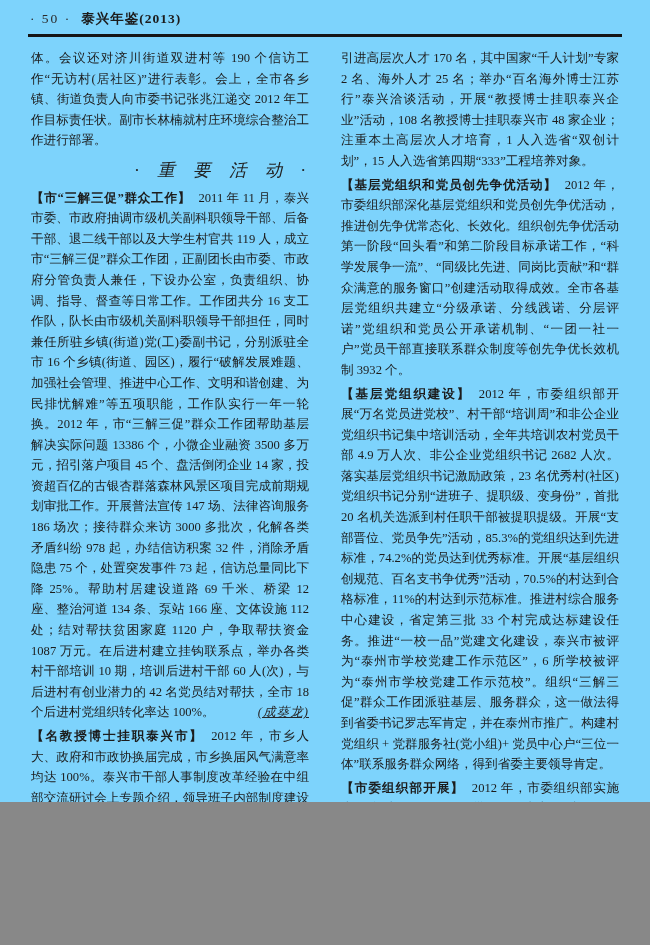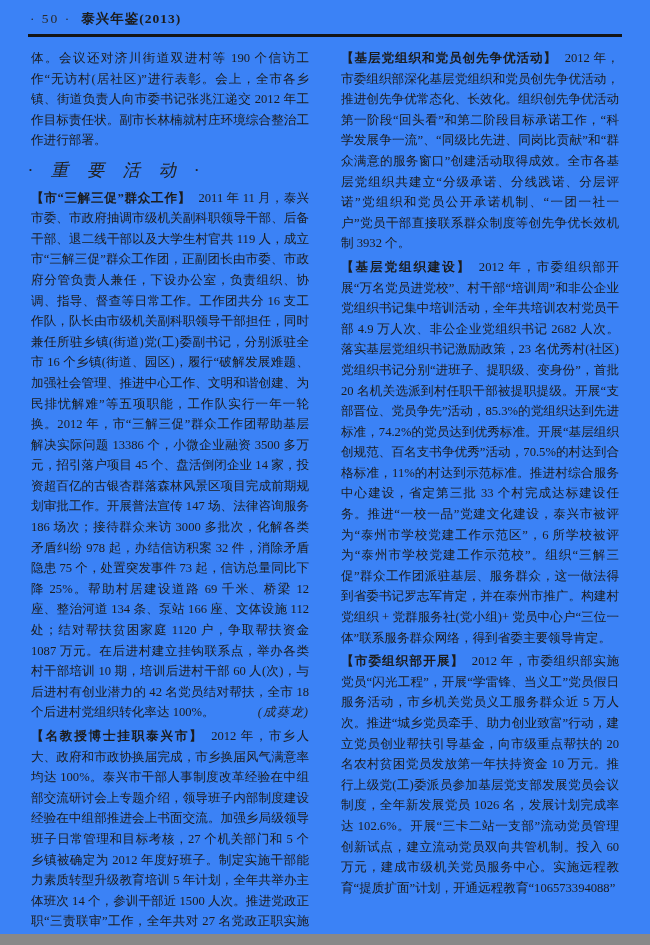--- a/index.html
+++ b/index.html
@@ -2,23 +2,23 @@
 <html><head>
 <meta charset="utf-8">
 <style>
   html,body { margin:0; padding:0; }
   body {
     background:#888;
     font-family:"Liberation Serif", serif;
   }
   .page {
     position:relative;
-    width:650px; height:934px;
+    width:650px; height:802px;
     margin:0 auto;
-    background:#3b82f6;
+    background:#7dd3fc;
     color:#1c1c1c;
     overflow:hidden;
     box-sizing:border-box;
   }
   .running-head {
     display:flex;
     align-items:baseline;
     gap:10px;
     padding:10px 30px 6px 30px;
     font-size:13.5px;
@@ -43,40 +43,41 @@
   }
   .col {
     width:284px;
     font-size:12.6px;
     line-height:20.6px;
     text-align:justify;
     text-justify:inter-character;
   }
   .col p { margin:3px; }
   .section-heading {
-    text-align:left;
+    text-align:right;
     font-size:17.5px;
     font-style:italic;
     font-weight:500;
     letter-spacing:7px;
     margin:9px 0 7px 0;
     color:#222;
   }
   .entry { margin-top:15px; }
   .entry.first { margin-top:0; }
   .entry-title {
     font-weight:bold;
     margin-right:0.6em;
     letter-spacing:0.5px;
   }
   .sig {
     float:right;
     font-style:italic;
     letter-spacing:1px;
     color:#262626;
+    text-decoration:underline;
   }
 </style>
 </head>
 <body>
 
 <div class="page">
 
   <div class="running-head">
     <span class="pageno">· 50 ·</span>
     <span class="booktitle">泰兴年鉴(2013)</span>
@@ -96,20 +97,21 @@
       </p>
 
 
       <p class="entry first">
         <span class="entry-title">【名教授博士挂职泰兴市】</span><span>2012 年，市乡人大、政府和市政协换届完成，市乡换届风气满意率均达 100%。泰兴市干部人事制度改革经验在中组部交流研讨会上专题介绍，领导班子内部制度建设经验在中组部推进会上书面交流。加强乡局级领导班子日常管理和目标考核，27 个机关部门和 5 个乡镇被确定为 2012 年度好班子。制定实施干部能力素质转型升级教育培训 5 年计划，全年共举办主体班次 14 个，参训干部近 1500 人次。推进党政正职“三责联审”工作，全年共对 27 名党政正职实施经济责任审计或“三责联审”。</span>
       </p>
 
     </div>
 
     <div class="col">
+      <p>引进高层次人才 170 名，其中国家“千人计划”专家 2 名、海外人才 25 名；举办“百名海外博士江苏行”泰兴洽谈活动，开展“教授博士挂职泰兴企业”活动，108 名教授博士挂职泰兴市 48 家企业；注重本土高层次人才培育，1 人入选省“双创计划”，15 人入选省第四期“333”工程培养对象。</p>
 
       <p class="entry">
         <span class="entry-title">【基层党组织和党员创先争优活动】</span><span>2012 年，市委组织部深化基层党组织和党员创先争优活动，推进创先争优常态化、长效化。组织创先争优活动第一阶段“回头看”和第二阶段目标承诺工作，“科学发展争一流”、“同级比先进、同岗比贡献”和“群众满意的服务窗口”创建活动取得成效。全市各基层党组织共建立“分级承诺、分线践诺、分层评诺”党组织和党员公开承诺机制、“一团一社一户”党员干部直接联系群众制度等创先争优长效机制 3932 个。</span>
       </p>
 
       <p class="entry">
         <span class="entry-title">【基层党组织建设】</span><span>2012 年，市委组织部开展“万名党员进党校”、村干部“培训周”和非公企业党组织书记集中培训活动，全年共培训农村党员干部 4.9 万人次、非公企业党组织书记 2682 人次。落实基层党组织书记激励政策，23 名优秀村(社区)党组织书记分别“进班子、提职级、变身份”，首批 20 名机关选派到村任职干部被提职提级。开展“支部晋位、党员争先”活动，85.3%的党组织达到先进标准，74.2%的党员达到优秀标准。开展“基层组织创规范、百名支书争优秀”活动，70.5%的村达到合格标准，11%的村达到示范标准。推进村综合服务中心建设，省定第三批 33 个村完成达标建设任务。推进“一校一品”党建文化建设，泰兴市被评为“泰州市学校党建工作示范区”，6 所学校被评为“泰州市学校党建工作示范校”。组织“三解三促”群众工作团派驻基层、服务群众，这一做法得到省委书记罗志军肯定，并在泰州市推广。构建村党组织 + 党群服务社(党小组)+ 党员中心户“三位一体”联系服务群众网络，得到省委主要领导肯定。</span>
       </p>
 
       <p class="entry">

